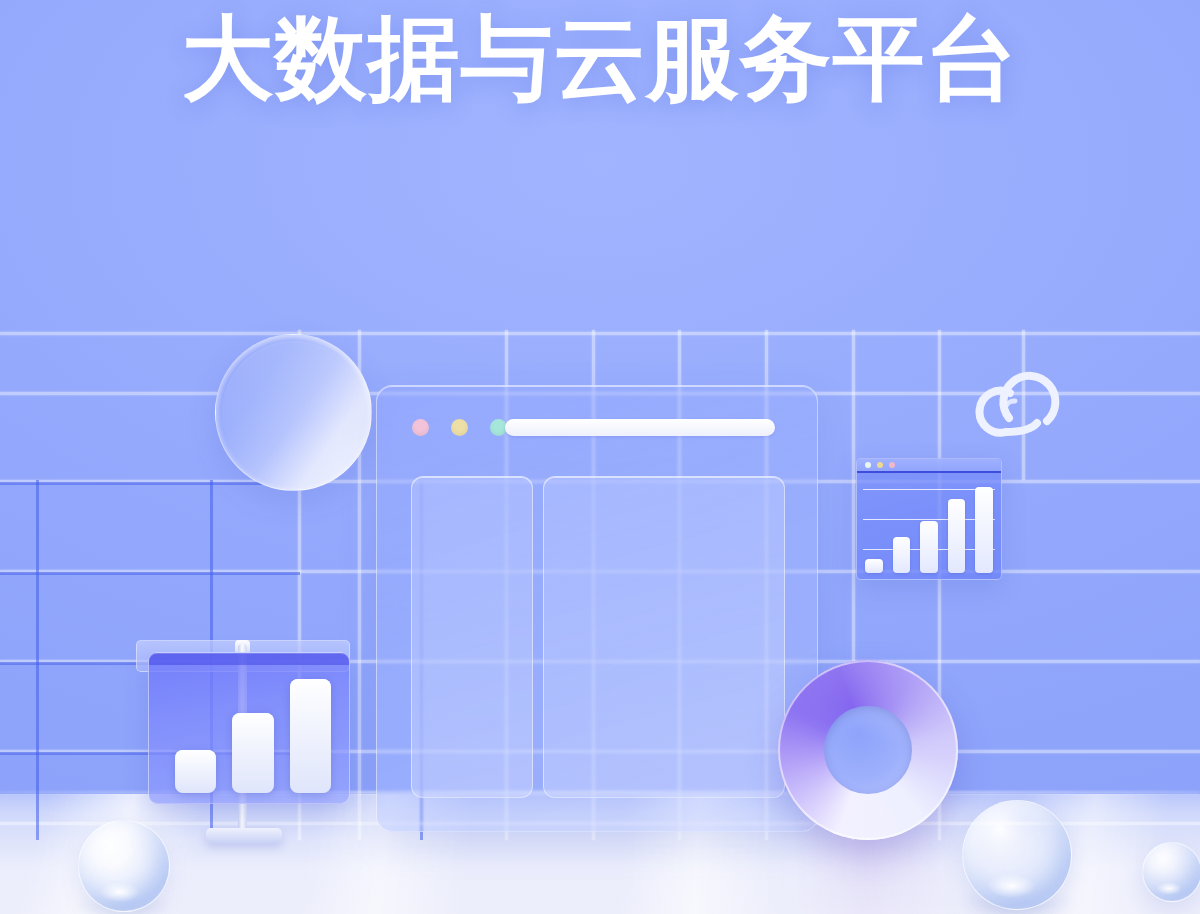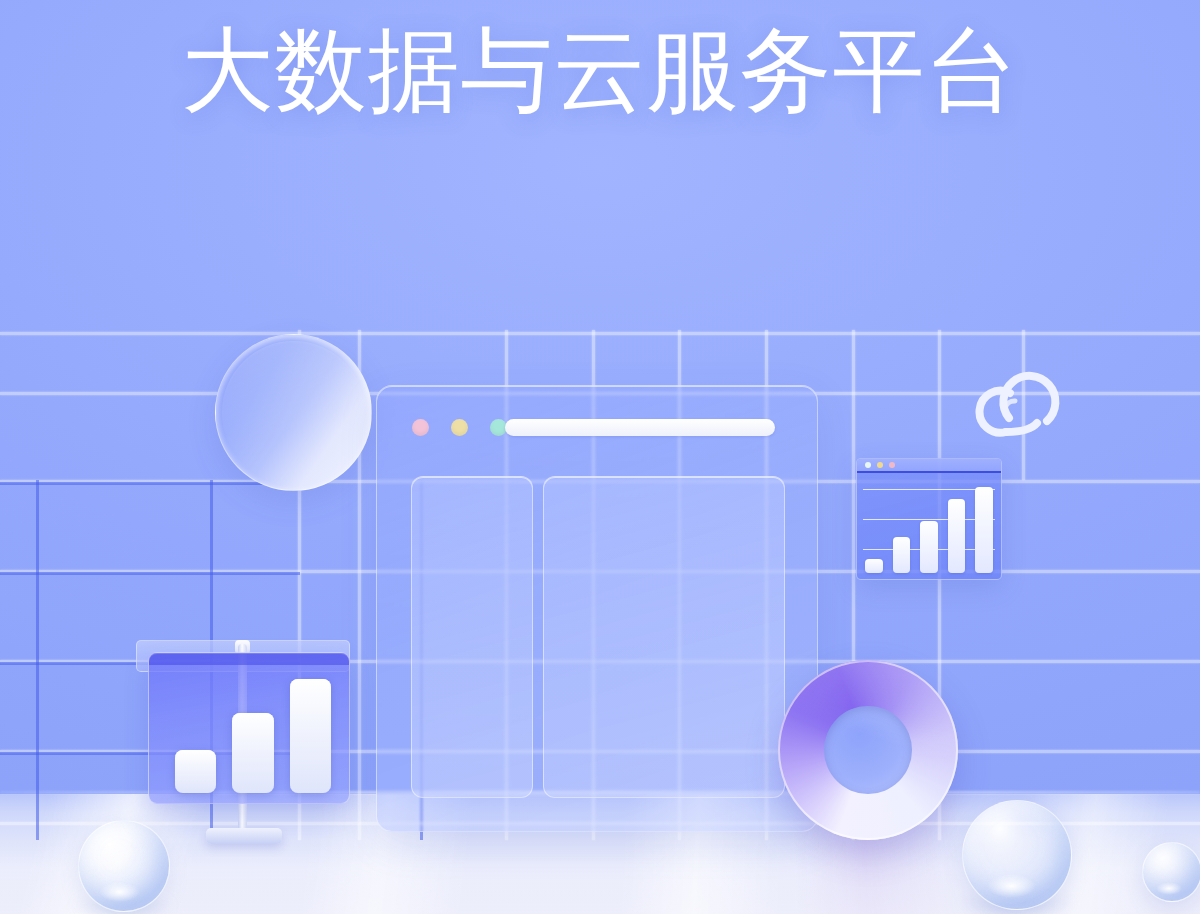--- a/index.html
+++ b/index.html
@@ -49,22 +49,22 @@
   .gl.dk{background:rgba(70,95,235,.55);box-shadow:none;}
 
   
   .head{position:absolute;left:0;right:0;top:0;text-align:center;z-index:40;}
   .eyebrow{
     margin-top:94px;font-size:35px;line-height:1;color:#ffffff;
     font-weight:400;letter-spacing:2px;
     text-shadow:0 2px 10px rgba(72,98,210,.25);
   }
   .title{
-    margin-top:24px;font-size:92px;line-height:1;color:#ffffff;
-    font-weight:400;letter-spacing:1px;
+    margin-top:12px;font-size:92px;line-height:1;color:#ffffff;
+    font-weight:700;letter-spacing:1px;
     text-shadow:0 4px 22px rgba(70,96,215,.30);
   }
   .subtitle{
     margin-top:18px;font-size:27px;line-height:1;color:#ffffff;
     font-weight:400;letter-spacing:16px;padding-left:16px;
     text-shadow:0 2px 10px rgba(72,98,210,.22);
   }
 
   
   .browser{

